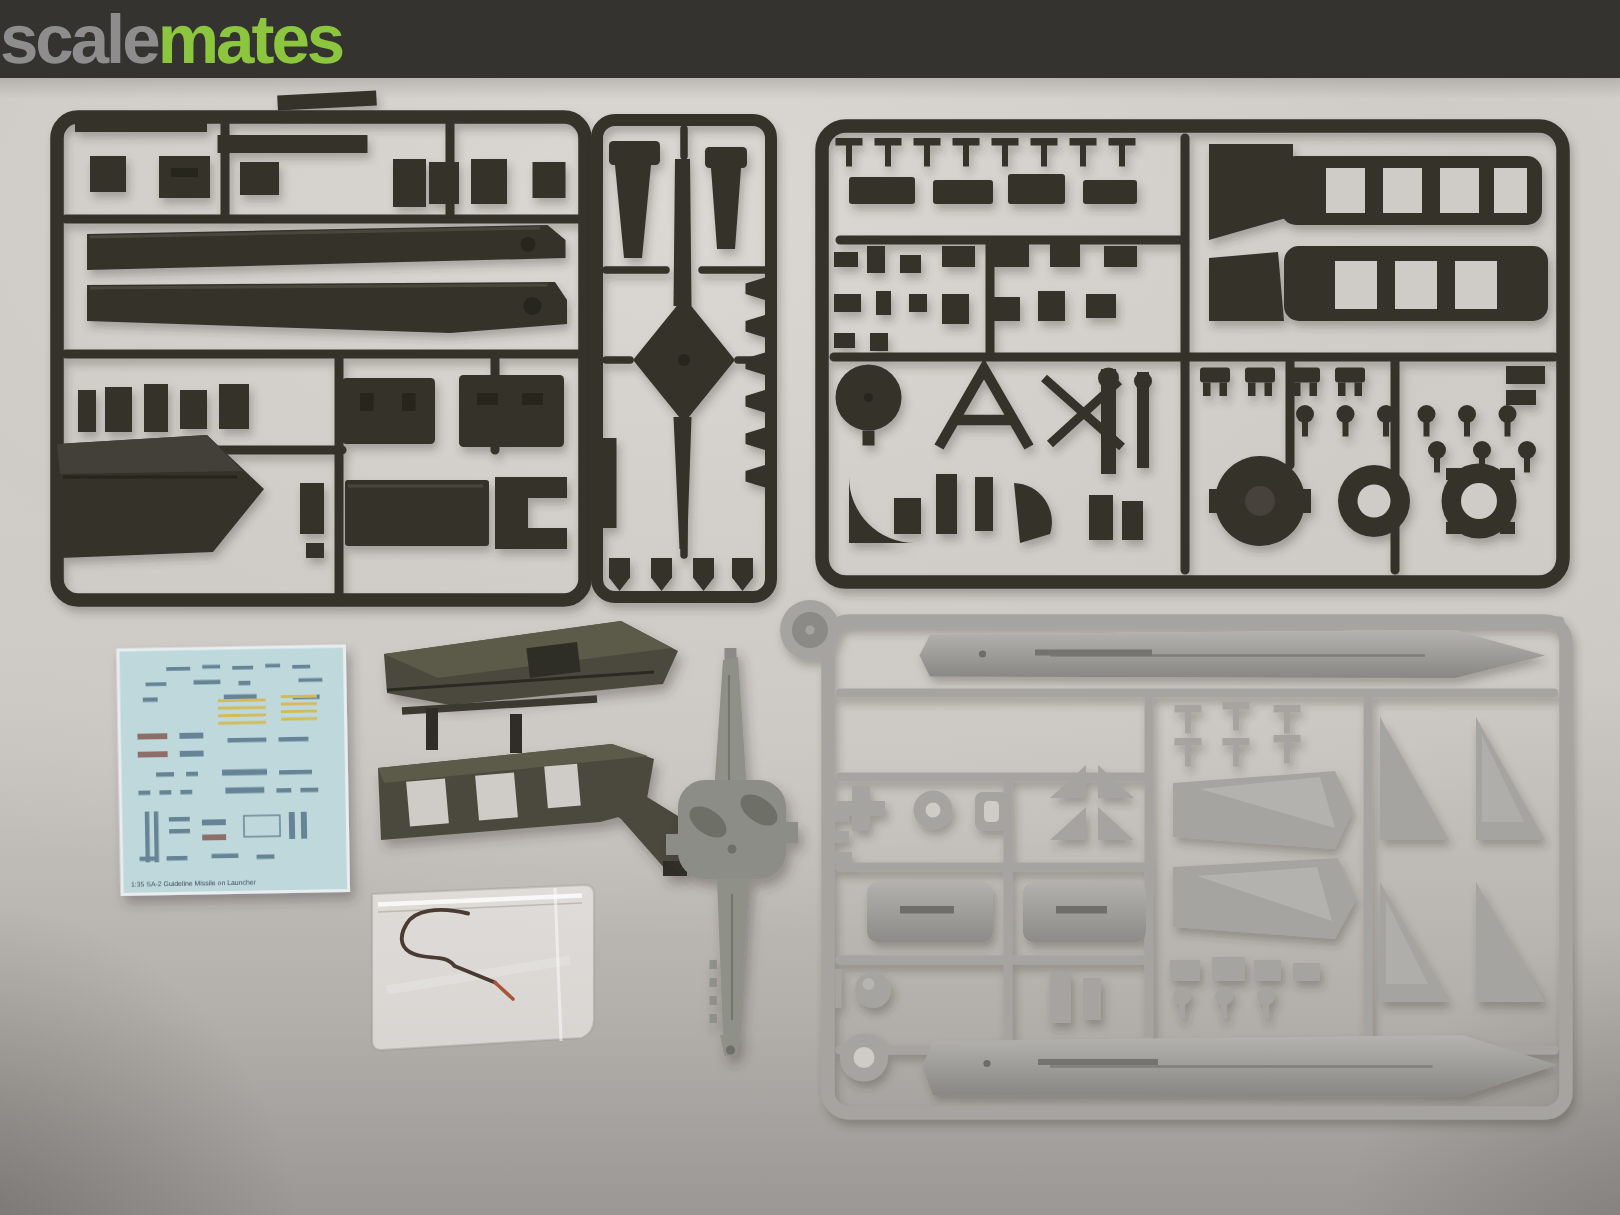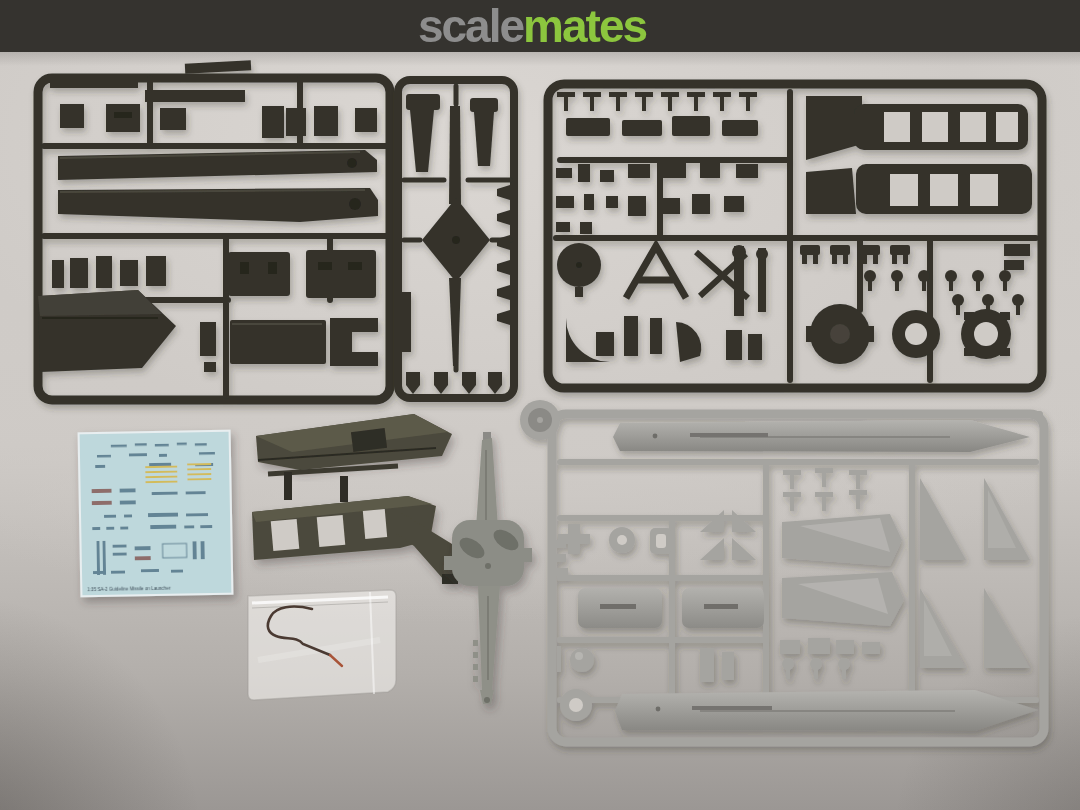--- a/index.html
+++ b/index.html
@@ -1,21 +1,21 @@
 <!DOCTYPE html>
 <html style="--banner-bg: #35332f; --logo-gray: #8d8d8d; --logo-green: #8cc63e; --dark-plastic: #34322b; --dark-plastic-light: #46433a; --olive-part: #4c4a3c; --gray-plastic: #a5a4a0; --gray-plastic-dark: #8b8a86; --decal-blue: #bed8dc; --stripe-yellow: #d2bc5a; --wire-copper: #a85438;"><head>
 <meta charset="utf-8">
 <style>
   html,body{margin:0;padding:0;background:#1c1b1a;}
   .page{position:relative;width:1080px;height:810px;overflow:hidden;
         font-family:"Liberation Sans",sans-serif;}
   
   .banner{position:absolute;top:0;left:0;right:0;height:52px;z-index:3;
           background:var(--banner-bg,#35332f);
-          display:flex;align-items:center;justify-content:center;
+          display:flex;align-items:center;justify-content:flex-start;
           padding-right:16px;box-sizing:border-box;}
   .logo{font-weight:bold;font-size:46px;line-height:1;letter-spacing:-2px;cursor:pointer;}
   .logo .s1{color:var(--logo-gray,#8d8d8d);}
   .logo .s2{color:var(--logo-green,#8cc63e);}
   
   .photo{position:absolute;top:52px;left:0;right:0;bottom:0;z-index:1;
     background:
       radial-gradient(circle 340px at -4% 104%, rgba(56,52,48,.38), rgba(56,52,48,0) 72%),
       radial-gradient(circle 320px at 104% 104%, rgba(56,52,48,.28), rgba(56,52,48,0) 72%),
       linear-gradient(180deg, rgba(40,38,36,.16) 0px, rgba(40,38,36,0) 14px),

